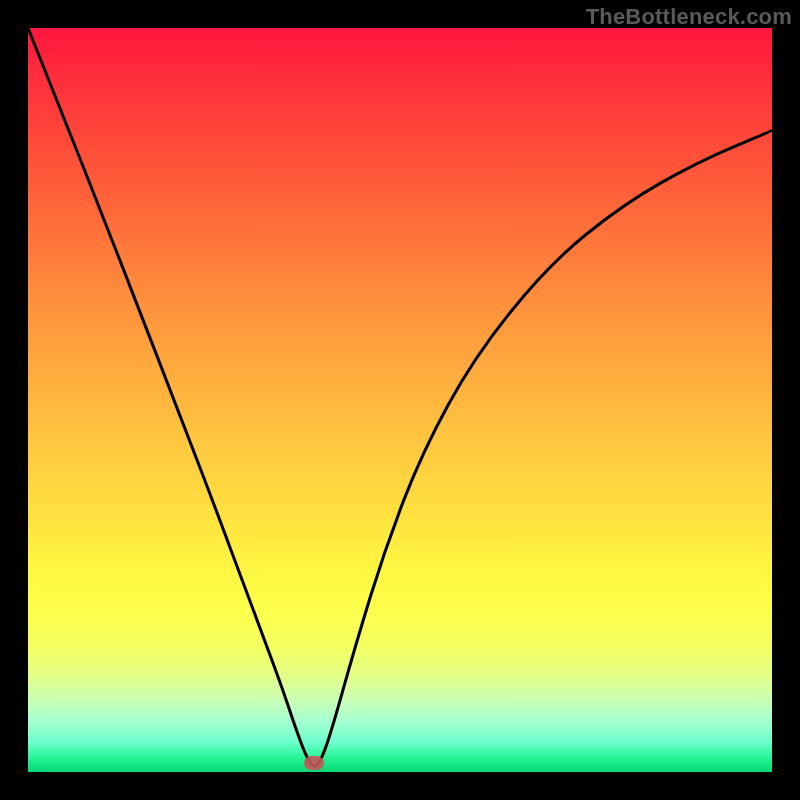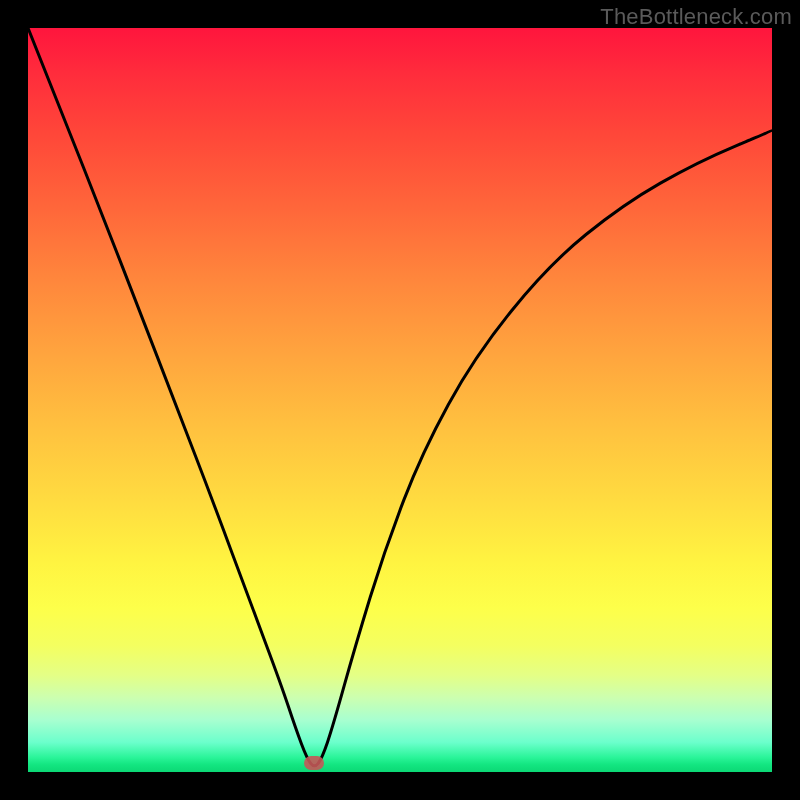--- a/index.html
+++ b/index.html
@@ -10,21 +10,21 @@
     position: relative;
     font-family: Arial, Helvetica, sans-serif;
     overflow: hidden;
   }
   .watermark {
     position: absolute;
     top: 4px;
     right: 8px;
     color: #5a5a5a;
     font-size: 22px;
-    font-weight: 400;
+    font-weight: 700;
     letter-spacing: 0.2px;
     z-index: 10;
   }
   .plot-area {
     position: absolute;
     left: 28px;
     top: 28px;
     width: 744px;
     height: 744px;
   }

